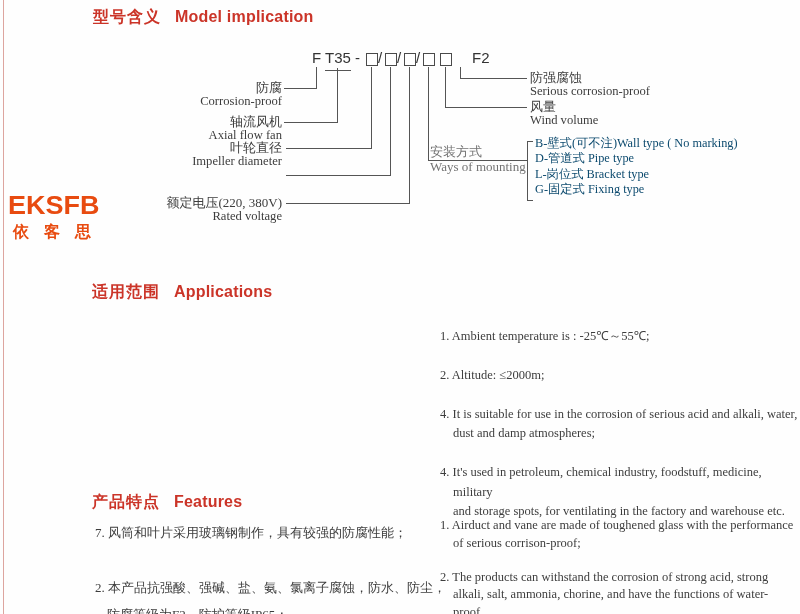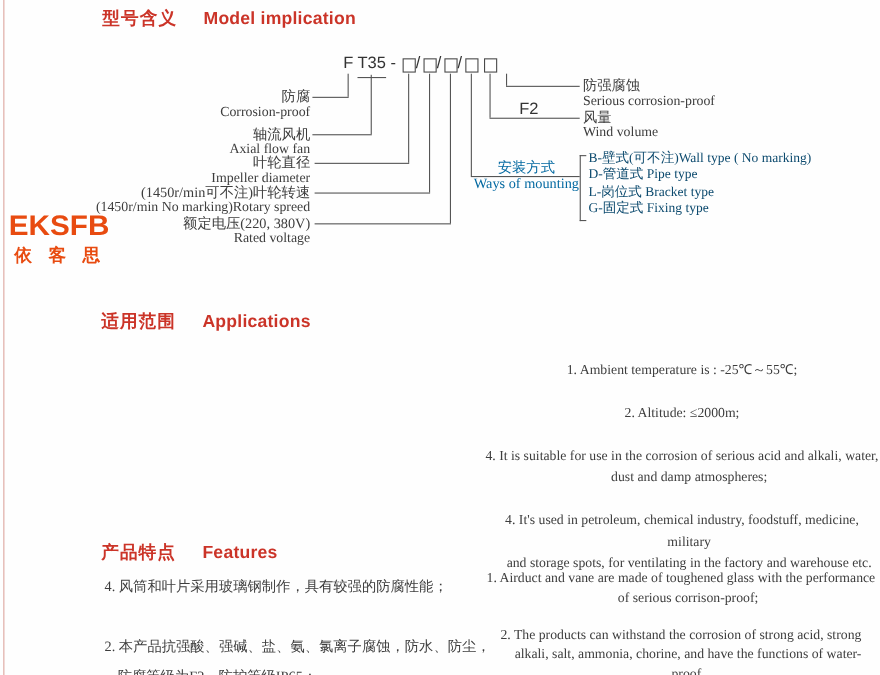--- a/index.html
+++ b/index.html
@@ -1,52 +1,52 @@
 <!DOCTYPE html>
 <html><head>
 <meta charset="utf-8">
 <style>
   html,body{margin:0;padding:0;background:#ffffff;}
   #page{position:relative;width:800px;height:614px;background:#fefefe;overflow:hidden;
         font-family:"Liberation Serif",serif;color:#3d3d3d;}
   .edge{position:absolute;left:3px;top:0;width:1px;height:614px;background:#dda59f;}
   .sec-title{position:absolute;font-family:"Liberation Sans",sans-serif;font-weight:bold;
              font-size:16px;color:#cb3428;letter-spacing:.2px;white-space:nowrap;}
-  .sec-title .cnpart{margin-right:24px;letter-spacing:1px;}
+  .sec-title .cnpart{margin-right:14px;letter-spacing:1px;}
   
   .tok{position:absolute;top:50px;font-family:"Liberation Sans",sans-serif;font-size:15px;
        font-weight:500;color:#333;line-height:16px;white-space:nowrap;}
   .series-underline{border-bottom:1px solid #555;padding-bottom:4px;}
   .mbox{position:absolute;top:53px;width:10px;height:11px;border:1px solid #4a4a4a;background:#fff;}
   .vline{position:absolute;width:1px;background:#555;}
   .hline{position:absolute;height:1px;background:#555;}
   
   .lbl{position:absolute;font-size:13px;line-height:13.6px;white-space:nowrap;color:#3d3d3d;}
   .lbl-l{right:518px;text-align:right;}
   .lbl-r{left:530px;text-align:left;}
   .lbl .en{font-size:12.6px;}
-  .mount-lbl{position:absolute;left:430px;top:145px;width:97px;text-align:center;
-             font-size:13px;line-height:14.5px;white-space:nowrap;color:#0369a1;}
+  .mount-lbl{position:absolute;left:430px;top:145px;width:97px;text-align:left;
+             font-size:13px;line-height:14.5px;white-space:nowrap;color:#737373;}
   .bracket{position:absolute;left:527px;top:141px;width:5px;height:58px;
            border-left:1px solid #555;border-top:1px solid #555;border-bottom:1px solid #555;}
   .options{position:absolute;left:535px;top:136px;font-size:12.3px;line-height:15.4px;
            white-space:nowrap;color:#0c4a6e;}
   
   .logo{position:absolute;left:8px;top:192px;color:#e84b10;}
   .logo .brand{font-family:"Liberation Sans",sans-serif;font-weight:800;font-size:27px;
                line-height:26px;letter-spacing:0px;transform:scaleY(.95);}
   .logo .brand-cn{font-weight:bold;font-size:16px;letter-spacing:15px;margin-top:4px;padding-left:5px;white-space:nowrap;}
   
   .list{position:absolute;white-space:pre-line;}
   .list div{white-space:pre-line;}
   .cn-apps{left:95px;top:306px;width:372px;font-size:12.5px;line-height:20.8px;}
   .en-apps{left:440px;top:308px;width:360px;font-size:12.5px;line-height:19.4px;}
   .cn-feats{left:95px;top:491px;width:372px;font-size:13px;line-height:27.5px;}
   .en-feats{left:440px;top:500px;width:358px;font-size:12.5px;line-height:17.3px;}
-  .hang13{padding-left:13px;text-indent:-13px;text-align:center;}
+  .hang13{padding-left:13px;text-indent:-13px;}
   .hang12{padding-left:12px;text-indent:-12px;}
 </style>
 </head>
 <body>
 
 <div id="page">
   <div class="edge"></div>
 
   <div class="sec-title" style="left:93px;top:7px;">
     <span class="cnpart">型号含义</span><span>Model implication</span>
@@ -56,21 +56,21 @@
   <span class="tok series-underline" style="left:325px;">T35</span>
   <span class="tok" style="left:355px;">-</span>
   <span class="mbox" style="left:366px;"></span>
   <span class="tok" style="left:378px;">/</span>
   <span class="mbox" style="left:385px;"></span>
   <span class="tok" style="left:397px;">/</span>
   <span class="mbox" style="left:404px;"></span>
   <span class="tok" style="left:416px;">/</span>
   <span class="mbox" style="left:423px;"></span>
   <span class="mbox" style="left:440px;"></span>
-  <span class="tok" style="left:472px;margin-top:42px;">F2</span>
+  <span class="tok" style="left:472px;">F2</span>
 
   <div class="vline" style="left:316px;top:67px;height:21px;"></div>
   <div class="vline" style="left:337px;top:68px;height:54px;"></div>
   <div class="vline" style="left:371px;top:67px;height:81px;"></div>
   <div class="vline" style="left:390px;top:67px;height:108px;"></div>
   <div class="vline" style="left:409px;top:67px;height:136px;"></div>
   <div class="vline" style="left:428px;top:67px;height:93px;"></div>
   <div class="vline" style="left:445px;top:67px;height:40px;"></div>
   <div class="vline" style="left:460px;top:67px;height:11px;"></div>
 
@@ -87,24 +87,20 @@
     <div class="cn">防腐</div>
     <div class="en">Corrosion-proof</div>
   </div>
   <div class="lbl lbl-l" style="top:141px;">
     <div class="cn">叶轮直径</div>
     <div class="en">Impeller diameter</div>
   </div>
   <div class="lbl lbl-l" style="top:115px;">
     <div class="cn">轴流风机</div>
     <div class="en">Axial flow fan</div>
-  </div>
-  <div class="lbl lbl-l" style="top:168px;">
-    <div class="cn">(1450r/min可不注)叶轮转速</div>
-    <div class="en">(1450r/min No marking)Rotary spreed</div>
   </div>
   <div class="lbl lbl-l" style="top:196px;">
     <div class="cn">额定电压(220, 380V)</div>
     <div class="en">Rated voltage</div>
   </div>
 
   <div class="lbl lbl-r" style="top:71px;">
     <div class="cn">防强腐蚀</div>
     <div class="en">Serious corrosion-proof</div>
   </div>
@@ -138,21 +134,21 @@
     <div class="hang13">4. It is suitable for use in the corrosion of serious acid and alkali, water,
 dust and damp atmospheres;</div>
     <div class="hang13">4. It's used in petroleum, chemical industry, foodstuff, medicine, military
 and storage spots, for ventilating in the factory and warehouse etc.</div>
   </div>
 
   <div class="sec-title" style="left:92px;top:492px;">
     <span class="cnpart">产品特点</span><span>Features</span>
   </div>
   <div class="list cn-feats">
-    <div class="hang12">4. 风筒和叶片采用玻璃钢制作，具有较强的防腐性能；</div>
+    <div class="hang12">7. 风筒和叶片采用玻璃钢制作，具有较强的防腐性能；</div>
     <div class="hang12">2. 本产品抗强酸、强碱、盐、氨、氯离子腐蚀，防水、防尘，
 防腐等级为F2，防护等级IP65；</div>
     
   </div>
   <div class="list en-feats">
     <div class="hang13">1. Airduct and vane are made of toughened glass with the performance
 of serious corrison-proof;</div>
     <div class="hang13">2. The products can withstand the corrosion of strong acid, strong
 alkali, salt, ammonia, chorine, and have the functions of water-proof,
 Anti- corrosion, reaches F2, protection class is IP65;</div>

